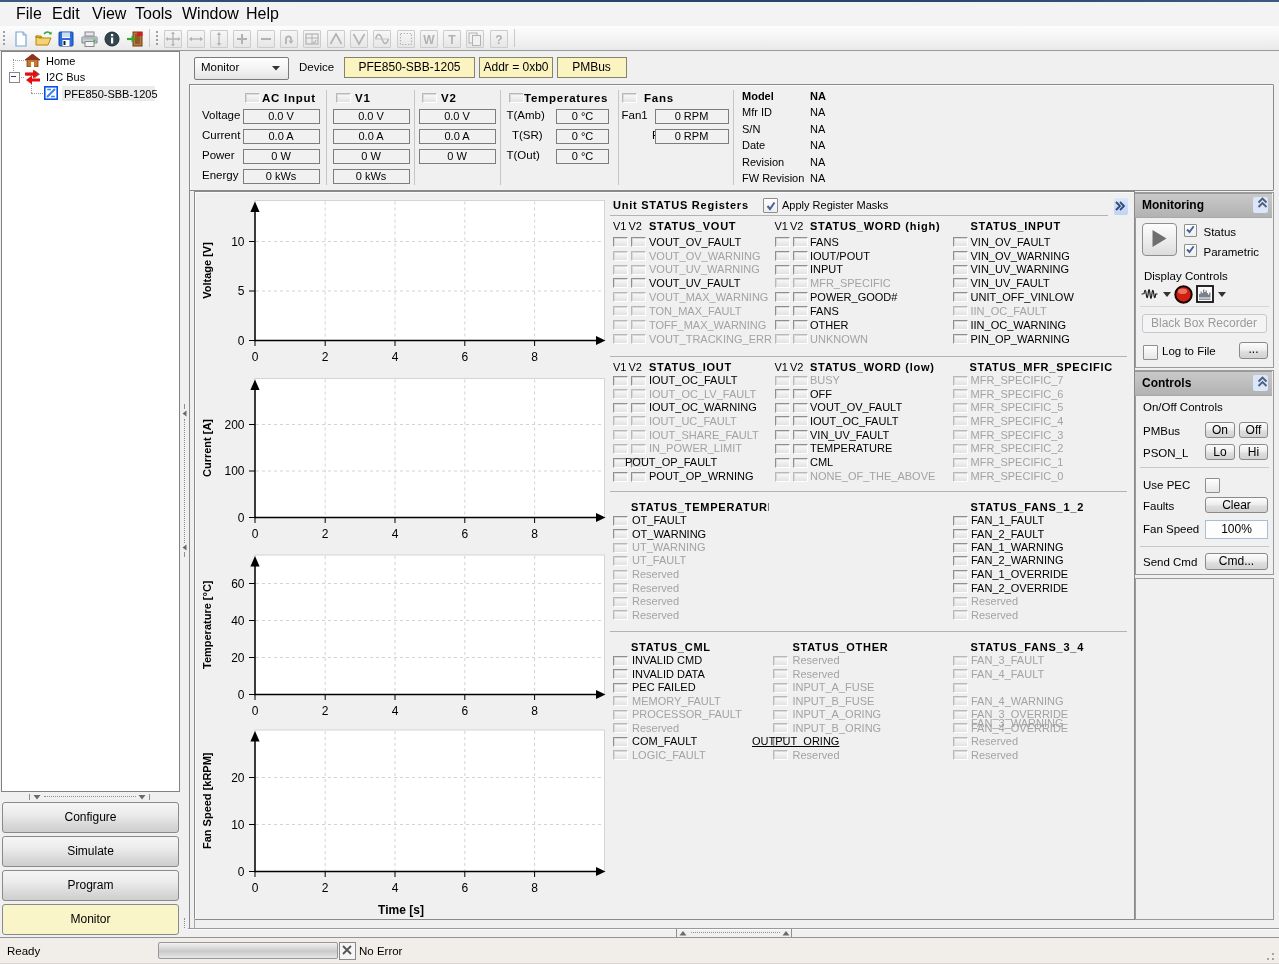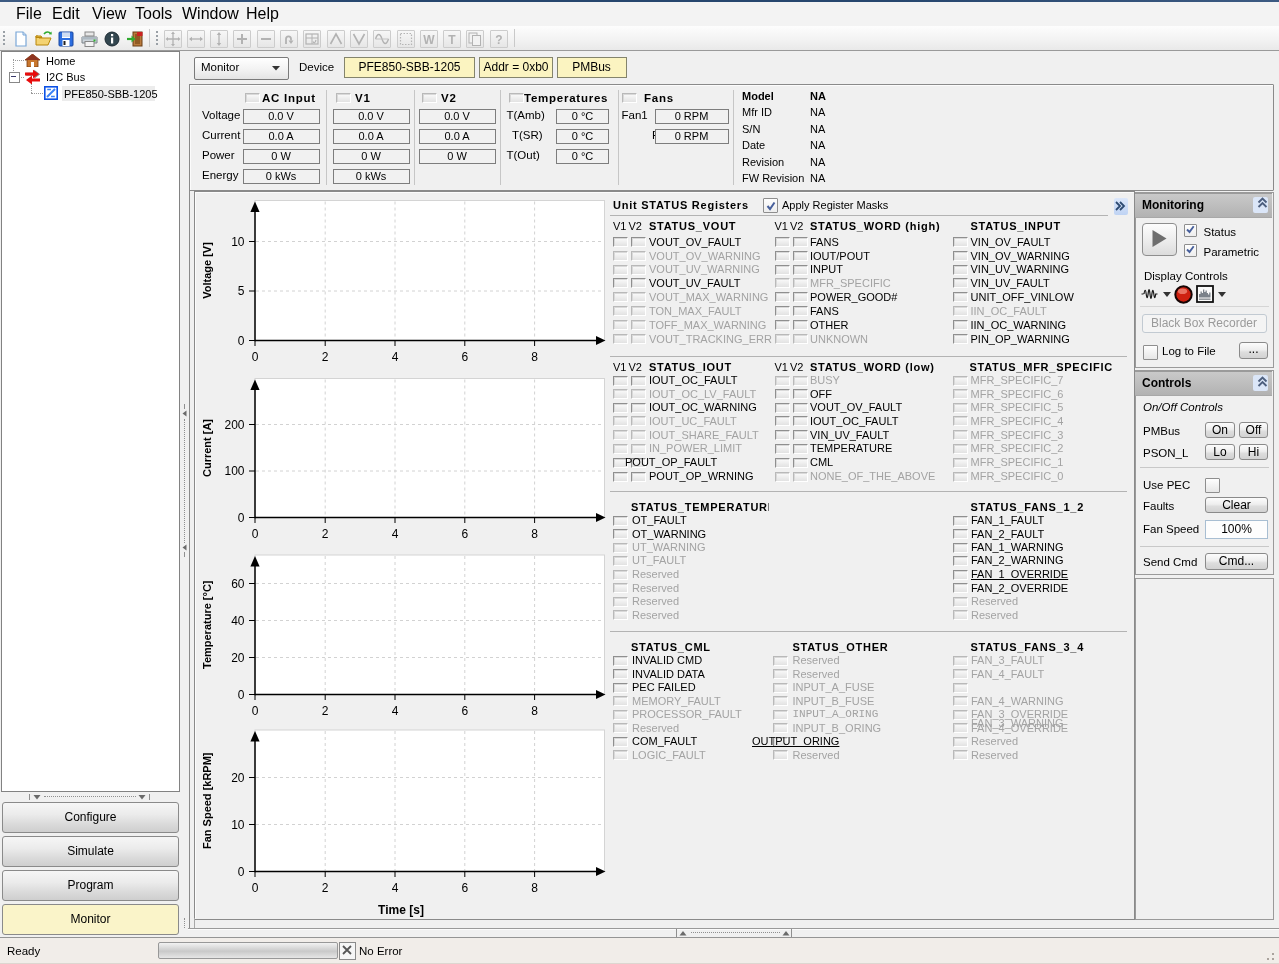--- a/index.html
+++ b/index.html
@@ -538,21 +538,21 @@
 <div class="ab t11 shb" style="left:970.5px;top:500.5px;">STATUS_FANS_1_2</div>
 <div class="cbx" style="left:952.5px;top:515.5px;"></div>
 <div class="ab t11" style="left:971px;top:514.0px;">FAN_1_FAULT</div>
 <div class="cbx" style="left:952.5px;top:529.1px;"></div>
 <div class="ab t11" style="left:971px;top:527.6px;">FAN_2_FAULT</div>
 <div class="cbx" style="left:952.5px;top:542.7px;"></div>
 <div class="ab t11" style="left:971px;top:541.2px;">FAN_1_WARNING</div>
 <div class="cbx" style="left:952.5px;top:555.9px;"></div>
 <div class="ab t11" style="left:971px;top:554.4px;">FAN_2_WARNING</div>
 <div class="cbx" style="left:952.5px;top:569.5px;"></div>
-<div class="ab t11" style="left:971px;top:568.0px;text-decoration:underline;">FAN_1_OVERRIDE</div>
+<div class="ab t11" style="left:971px;top:568.0px;">FAN_1_OVERRIDE</div>
 <div class="cbx" style="left:952.5px;top:583.1px;"></div>
 <div class="ab t11" style="left:971px;top:581.6px;">FAN_2_OVERRIDE</div>
 <div class="cbx dim" style="left:952.5px;top:596.7px;"></div>
 <div class="ab t11 gray" style="left:971px;top:595.2px;">Reserved</div>
 <div class="cbx dim" style="left:952.5px;top:610.3px;"></div>
 <div class="ab t11 gray" style="left:971px;top:608.8px;">Reserved</div>
 <div class="ab t11 shb" style="left:631px;top:640.5px;">STATUS_CML</div>
 <div class="cbx" style="left:613px;top:655.5px;"></div>
 <div class="ab t11" style="left:632px;top:654.0px;">INVALID CMD</div>
 <div class="cbx" style="left:613px;top:669.1px;"></div>
@@ -572,21 +572,21 @@
 <div class="ab t11 shb" style="left:792.5px;top:640.5px;">STATUS_OTHER</div>
 <div class="cbx dim" style="left:772.5px;top:655.5px;"></div>
 <div class="ab t11 gray" style="left:792.5px;top:654.0px;">Reserved</div>
 <div class="cbx dim" style="left:772.5px;top:669.1px;"></div>
 <div class="ab t11 gray" style="left:792.5px;top:667.6px;">Reserved</div>
 <div class="cbx dim" style="left:772.5px;top:682.7px;"></div>
 <div class="ab t11 gray" style="left:792.5px;top:681.2px;">INPUT_A_FUSE</div>
 <div class="cbx dim" style="left:772.5px;top:696.3px;"></div>
 <div class="ab t11 gray" style="left:792.5px;top:694.8px;">INPUT_B_FUSE</div>
 <div class="cbx dim" style="left:772.5px;top:709.5px;"></div>
-<div class="ab t11 gray" style="left:792.5px;top:708.0px;font-family:Liberation Mono, monospace;">INPUT_A_ORING</div>
+<div class="ab t11 gray" style="left:792.5px;top:708.0px;">INPUT_A_ORING</div>
 <div class="cbx dim" style="left:772.5px;top:723.1px;"></div>
 <div class="ab t11 gray" style="left:792.5px;top:721.6px;">INPUT_B_ORING</div>
 <div class="cbx" style="left:772.5px;top:736.7px;"></div>
 <div class="ab t11" style="left:752px;top:735.2px;text-decoration:underline;">OUTPUT_ORING</div>
 <div class="cbx dim" style="left:772.5px;top:750.3px;"></div>
 <div class="ab t11 gray" style="left:792.5px;top:748.8px;">Reserved</div>
 <div class="ab t11 shb" style="left:970.5px;top:640.5px;">STATUS_FANS_3_4</div>
 <div class="cbx dim" style="left:952.5px;top:655.5px;"></div>
 <div class="ab t11 gray" style="left:971px;top:654.0px;">FAN_3_FAULT</div>
 <div class="cbx dim" style="left:952.5px;top:669.1px;"></div>
@@ -650,21 +650,21 @@
 <div class="ab t12" style="left:1162px;top:345px;">Log to File</div>
 <div class="btn" style="left:1239px;top:341.5px;width:27px;height:15px;line-height:13px;">...</div>
 <div class="ab" style="left:1134.5px;top:370px;width:137px;height:203px;border:1px solid #9a9a9a;background:#f0f0f0;"></div>
 <div class="hdrbar" style="top:371px;">
     <span>Controls</span>
     <div class="chevbox"></div>
   </div>
 <svg class="ab" style="left:1256px;top:375.5px;" width="13" height="12" viewBox="0 0 13 12">
     <path d="M2.5 5.5 L6.5 1.5 L10.5 5.5 M2.5 10 L6.5 6 L10.5 10" fill="none" stroke="#4d5f7e" stroke-width="1.9"></path>
   </svg>
-<div class="ab t12" style="left:1143px;top:401px;font-style:italic;">On/Off Controls</div>
+<div class="ab t12" style="left:1143px;top:401px;">On/Off Controls</div>
 <div class="ab t12" style="left:1143px;top:425px;">PMBus</div>
 <div class="btn" style="left:1205px;top:422px;width:28px;height:14px;line-height:14px;">On</div>
 <div class="btn" style="left:1239px;top:422px;width:27px;height:14px;line-height:14px;">Off</div>
 <div class="ab t12" style="left:1143px;top:447px;">PSON_L</div>
 <div class="btn" style="left:1205px;top:444px;width:28px;height:14px;line-height:14px;">Lo</div>
 <div class="btn" style="left:1239px;top:444px;width:27px;height:14px;line-height:14px;">Hi</div>
 <div class="sep" style="left:1140px;top:466.5px;width:129px;height:1px;background:#c8c8c8;"></div>
 <div class="ab t12" style="left:1143px;top:479px;">Use PEC</div>
 <div class="chk" style="left:1205px;top:477.5px;background:linear-gradient(180deg,#fefefe,#e6e6e6);"></div>
 <div class="ab t12" style="left:1143px;top:500px;">Faults</div>

